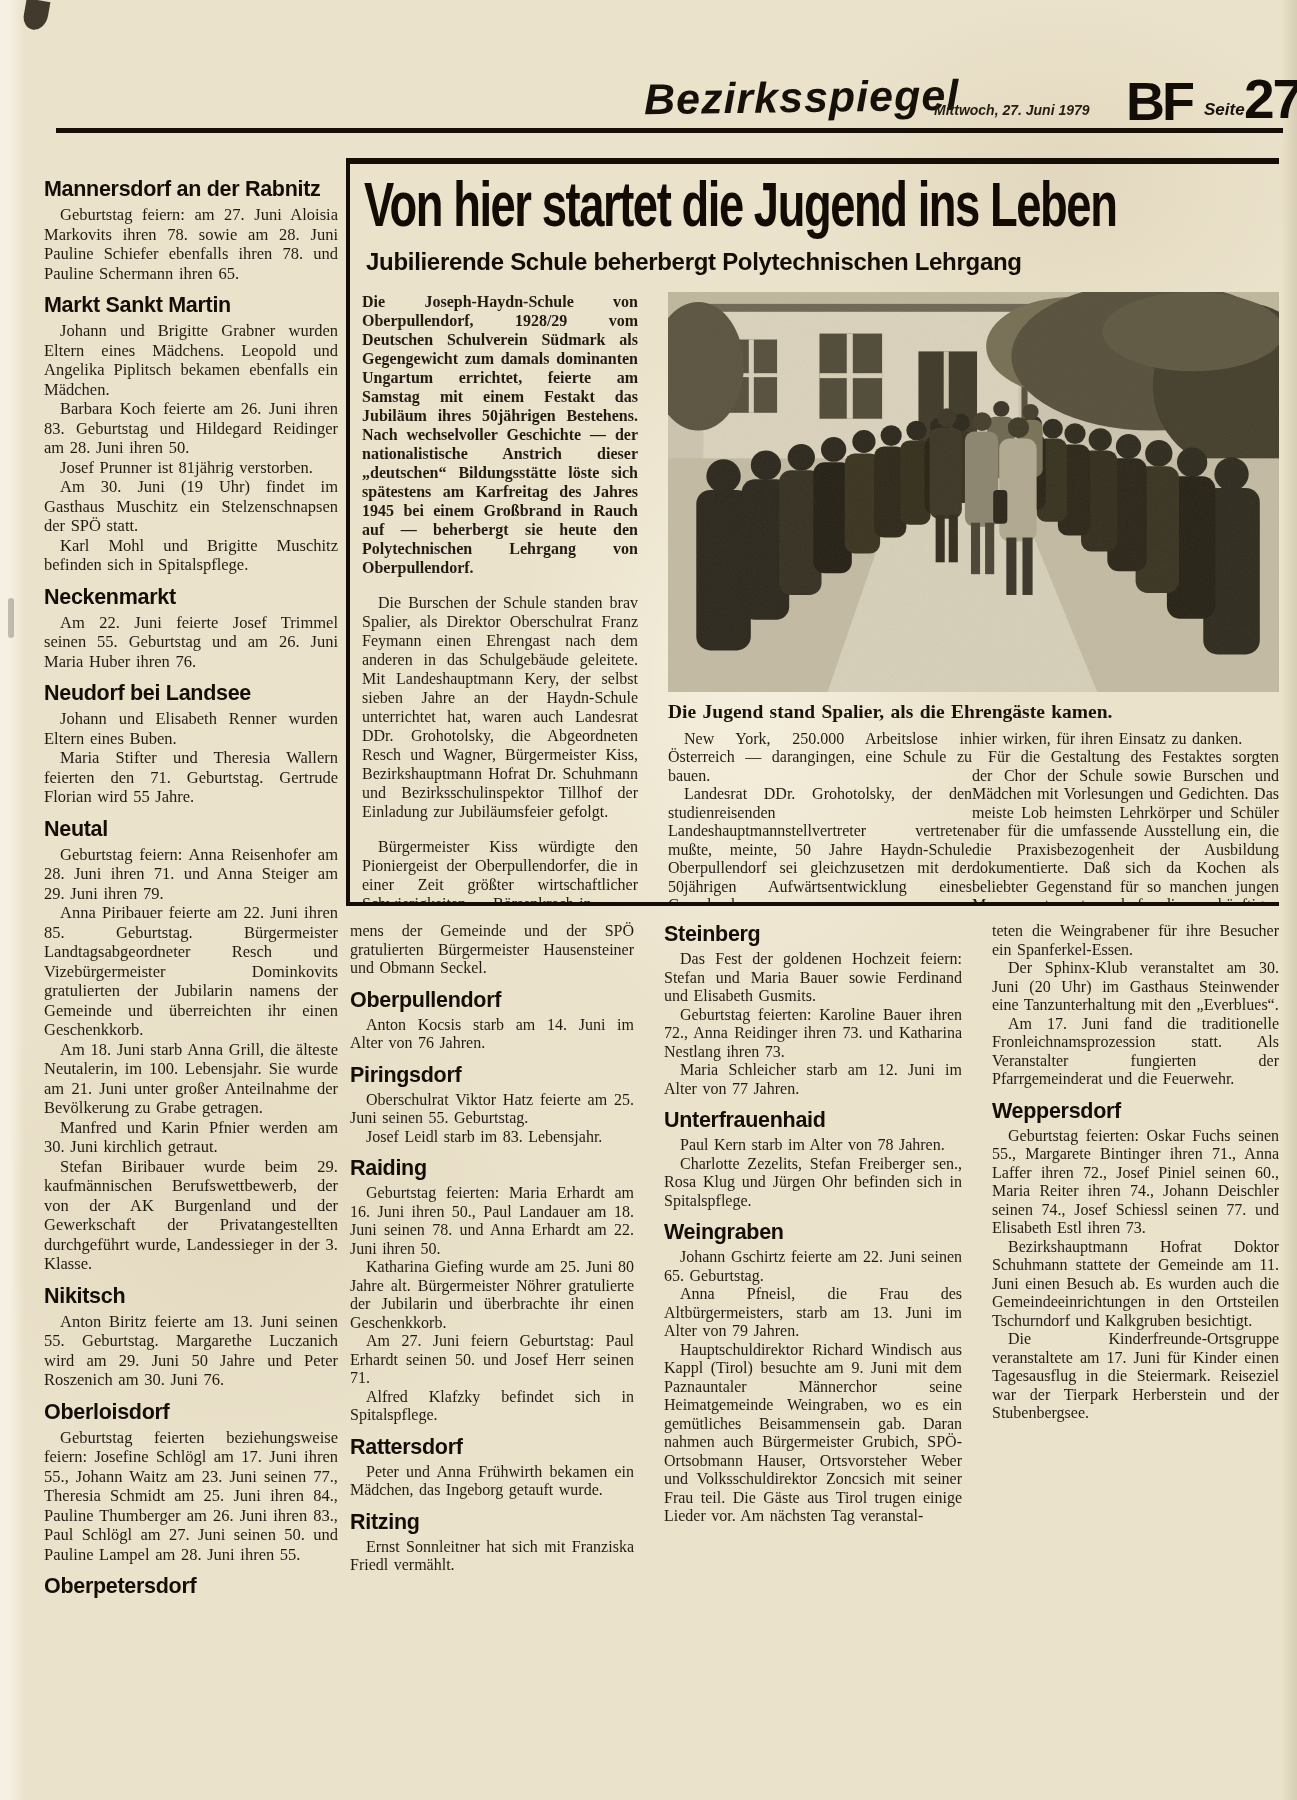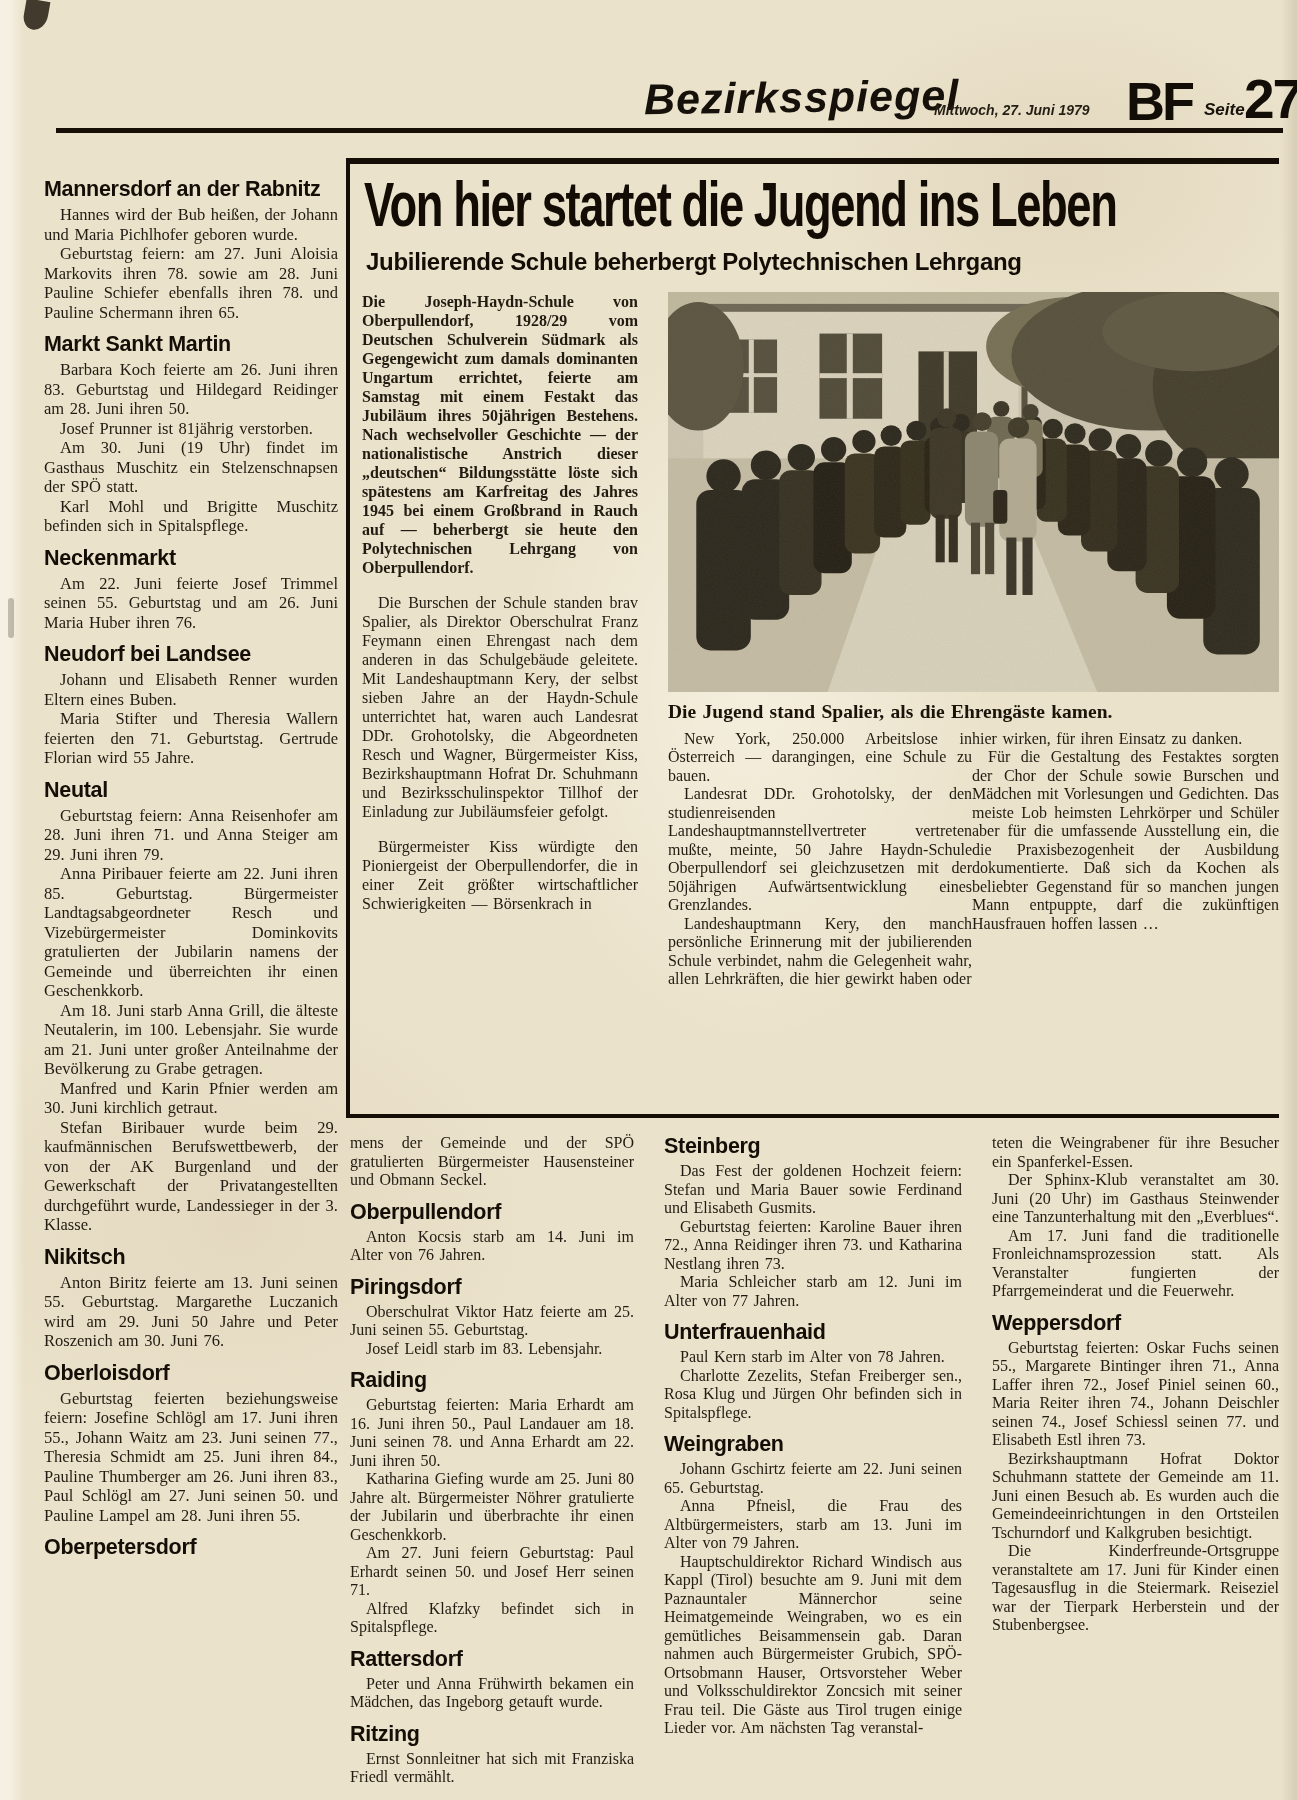--- a/index.html
+++ b/index.html
@@ -39,21 +39,21 @@
         letter-spacing:-0.3px; margin:10px 0 3px; color:#140e07; }
   .p { font-size:16.5px; line-height:19.5px; text-align:justify; text-indent:16px;
        margin:0; word-spacing:1.5px; color:#221b11; }
   .noindent { text-indent:0; }
 
   
   .content { display:flex; align-items:flex-start; }
   .leftcol { width:294px; flex:none; padding-top:34px; height:1640px; overflow:hidden; }
 
   .mainarea { flex:1; min-width:0; }
-  .artbox { margin-left:8px; margin-top:25px; box-sizing:border-box; height:960px; overflow:hidden;
+  .artbox { margin-left:8px; margin-top:25px; box-sizing:border-box; height:748px; overflow:hidden;
             border:solid #150e06; border-width:6px 0 4px 4px; padding:2px 0 0 12px; }
   .headline { font-family:"Liberation Sans",sans-serif; font-weight:800; font-size:63px;
               line-height:1.02; margin:6px 0 0 2px; white-space:nowrap; color:#120c05; }
   .squeeze { display:inline-block; transform:scaleX(0.72); transform-origin:0 50%; letter-spacing:-2px; }
   .subhead { font-family:"Liberation Sans",sans-serif; font-weight:bold; font-size:24px;
              margin:12px 0 0 4px; letter-spacing:-0.3px; color:#140d06; }
   .artflex { display:flex; margin-top:16px; }
   .leadcol { width:276px; flex:none; }
   .leadcol .p { font-size:16px; line-height:19px;font-family:Liberation Serif, serif; }
   .lead { font-weight:bold; }
@@ -85,24 +85,24 @@
     <div class="hdr-bf">BF</div>
     <div class="hdr-seite">Seite</div>
     <div class="hdr-num">27</div>
     <div class="rule"></div>
   </div>
 
   <div class="content">
 
     <div class="leftcol">
       <h3 class="vh">Mannersdorf an der Rabnitz</h3>
-      <p class="p">Hannes wird der Bub heißen, der Johann und Maria Pichlhofer geboren wurde.</p>
       <p class="p">Geburtstag feiern: am 27. Juni Aloisia Markovits ihren 78. sowie am 28. Juni Pauline Schiefer ebenfalls ihren 78. und Pauline Schermann ihren 65.</p>
 
       <h3 class="vh">Markt Sankt Martin</h3>
+      <p class="p">Johann und Brigitte Grabner wurden Eltern eines Mädchens. Leopold und Angelika Piplitsch bekamen ebenfalls ein Mädchen.</p>
       <p class="p">Barbara Koch feierte am 26. Juni ihren 83. Geburtstag und Hildegard Reidinger am 28. Juni ihren 50.</p>
       <p class="p">Josef Prunner ist 81jährig verstorben.</p>
       <p class="p">Am 30. Juni (19 Uhr) findet im Gasthaus Muschitz ein Stelzenschnapsen der SPÖ statt.</p>
       <p class="p">Karl Mohl und Brigitte Muschitz befinden sich in Spitalspflege.</p>
 
       <h3 class="vh">Neckenmarkt</h3>
       <p class="p">Am 22. Juni feierte Josef Trimmel seinen 55. Geburtstag und am 26. Juni Maria Huber ihren 76.</p>
 
       <h3 class="vh">Neudorf bei Landsee</h3>
       <p class="p">Johann und Elisabeth Renner wurden Eltern eines Buben.</p>

